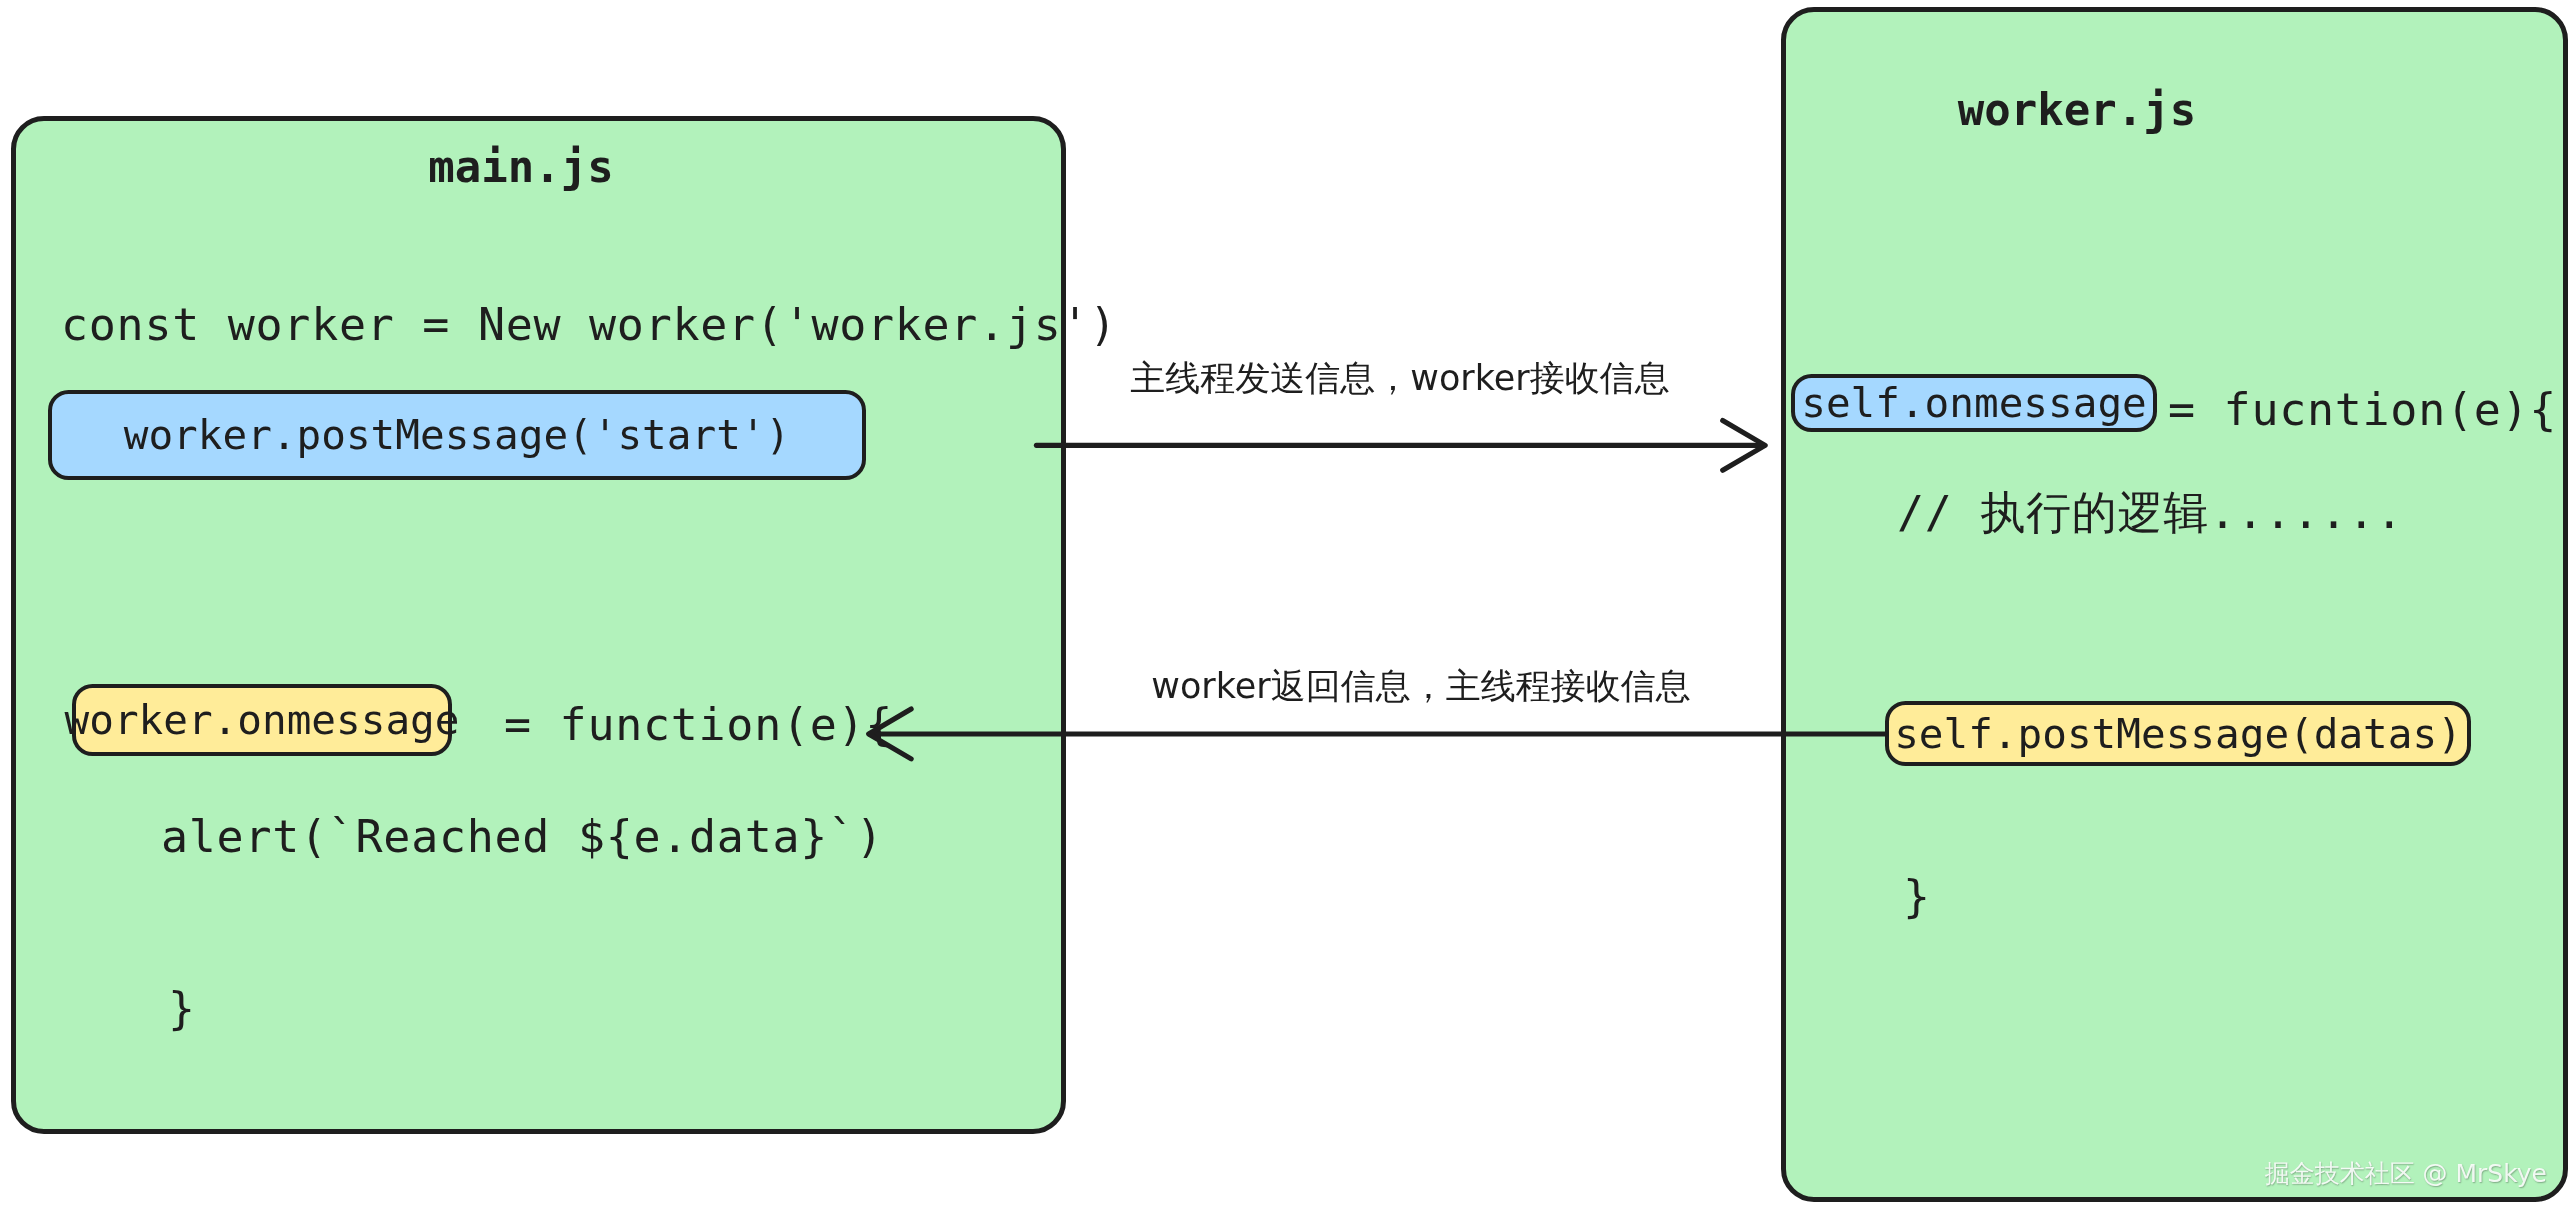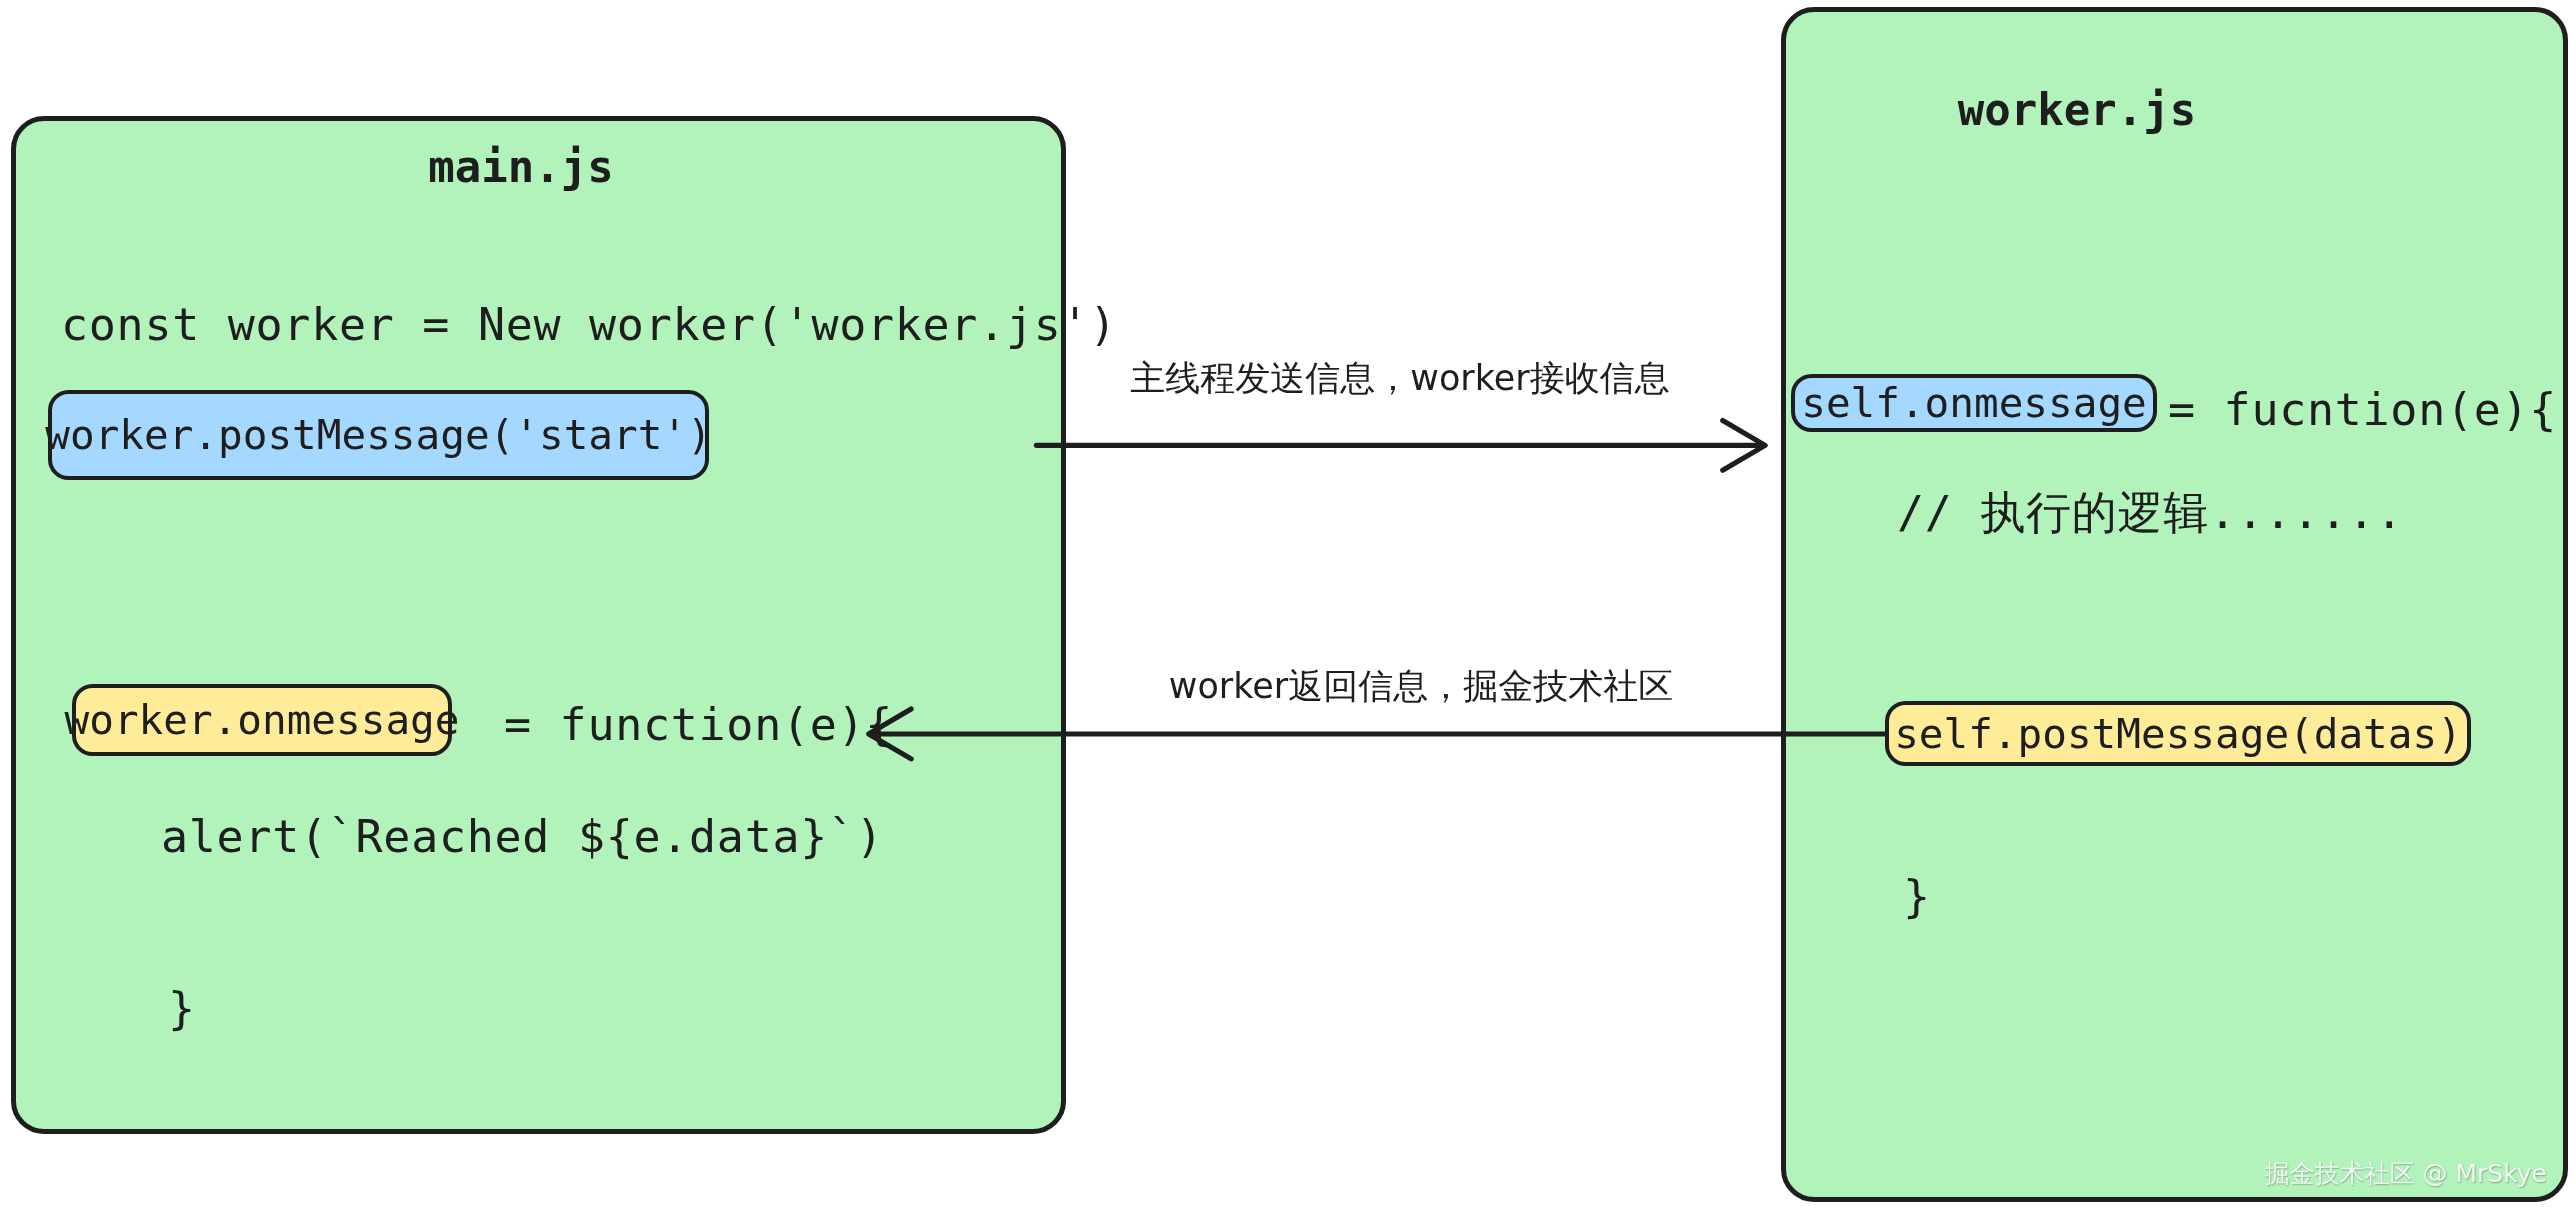--- a/index.html
+++ b/index.html
@@ -39,21 +39,21 @@
     position:absolute;
     box-sizing:border-box;
     border:4.4px solid #1e1e1e;
     border-radius:20.5px;
     display:flex;align-items:center;justify-content:center;
     font-size:41px;
     white-space:nowrap;
   }
   .pill.blue{background:#a5d8ff;}
   .pill.yellow{background:#ffec99;}
-  .pill-blue-1{left:48px;top:390px;width:661px;height:90px;}
+  .pill-blue-1{left:48px;top:390px;width:818px;height:90px;}
   .pill-yellow-1{left:48px;top:684px;width:380px;height:72px;margin-left:24px;}
   .pill-blue-2{left:1791px;top:374px;width:366px;height:58px;}
   .pill-yellow-2{left:1885px;top:701px;width:586px;height:65px;}
   .arrowlabel{
     position:absolute;
     transform:translate(-50%,-50%);
     font-size:35px;
     white-space:nowrap;
     font-family:"DejaVu Sans", sans-serif;
   }
@@ -117,16 +117,16 @@
       <line x1="1415" y1="608" x2="2408" y2="608"></line>
       <polyline points="2352,574 2410,608 2352,642"></polyline>
     </g>
     <g stroke="#1e1e1e" stroke-width="7" fill="none" stroke-linecap="round" stroke-linejoin="round">
       <line x1="2574" y1="1002" x2="1188" y2="1002"></line>
       <polyline points="1244,968 1186,1002 1244,1036"></polyline>
     </g>
   </svg>
 
   <div class="arrowlabel label-1">主线程发送信息，worker接收信息</div>
-  <div class="arrowlabel label-2">worker返回信息，掘金技术社区</div>
+  <div class="arrowlabel label-2">worker返回信息，主线程接收信息</div>
 
 </div>
 
 
 </body></html>

